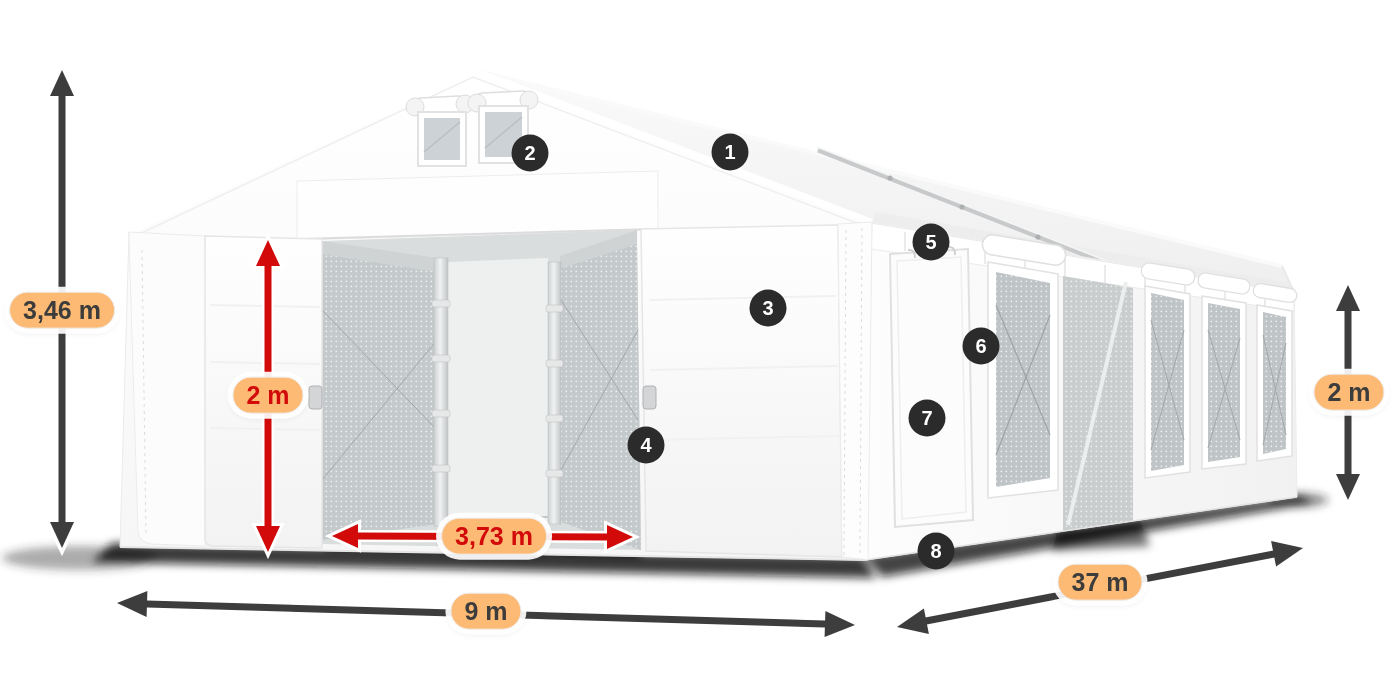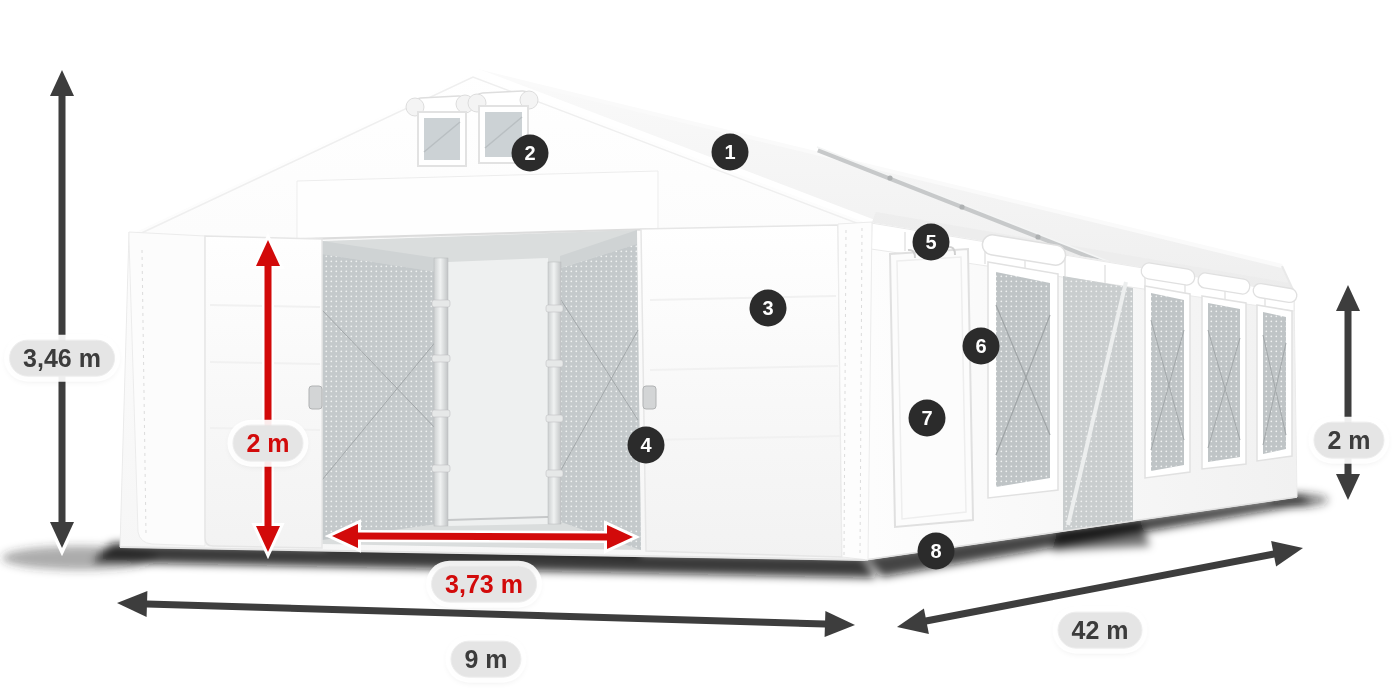--- a/index.html
+++ b/index.html
@@ -9,26 +9,25 @@
     --label-dark:#3c3c3c;
   }
   html,body{margin:0;padding:0;background:#fff;}
   .stage{
     position:relative;width:1400px;height:700px;background:#ffffff;
     overflow:hidden;font-family:"Liberation Sans", sans-serif;
   }
   .stage svg{position:absolute;left:0;top:0;}
   .dim-pill{
     position:absolute;transform:translate(-50%,-50%);
-    background:#e5e5e5;border:1px solid #ededed;border-radius:20px;
+    background:#fdba74;border:1px solid #ededed;border-radius:20px;
     padding:3px 13px;font-weight:bold;font-size:25px;line-height:1.15;
     color:var(--label-dark);white-space:nowrap;
     box-shadow:0 0 0 5px rgba(255,255,255,.92), 0 2px 8px rgba(0,0,0,.16);
     z-index:3;
-    margin-top:48px;
   }
   .dim-pill.red{color:var(--accent-red);}
   .badge{
     position:absolute;transform:translate(-50%,-50%);
     width:37px;height:37px;border-radius:50%;
     background:var(--badge-bg);color:#fff;
     font-weight:bold;font-size:20px;
     display:flex;align-items:center;justify-content:center;
     z-index:4;cursor:pointer;
   }
@@ -304,23 +303,23 @@
         <polygon class="halo" points="1348,500 1336,474 1360,474" stroke-width="6" fill="#fff"></polygon>
         <line class="shaft-dark" x1="1348" y1="309" x2="1348" y2="476" stroke-width="7"></line>
         <polygon class="head-dark" points="1348,285 1336,311 1360,311"></polygon>
         <polygon class="head-dark" points="1348,500 1336,474 1360,474"></polygon>
       </g>
     </g>
   </svg>
 
   <div class="dim-pill" style="left:62px;top:310px;">3,46 m</div>
   <div class="dim-pill red" style="left:268px;top:395px;">2 m</div>
-  <div class="dim-pill red" style="left:484px;top:536px;">3,73 m</div>
+  <div class="dim-pill red" style="left:494px;top:536px;">3,73 m</div>
   <div class="dim-pill" style="left:486px;top:611px;">9 m</div>
-  <div class="dim-pill" style="left:1100px;top:582px;">42 m</div>
+  <div class="dim-pill" style="left:1100px;top:582px;">37 m</div>
   <div class="dim-pill" style="left:1349px;top:392px;">2 m</div>
 
   <div class="badge" style="left:730px;top:152px;">1</div>
   <div class="badge" style="left:530px;top:153px;">2</div>
   <div class="badge" style="left:768px;top:308px;">3</div>
   <div class="badge" style="left:646px;top:445px;">4</div>
   <div class="badge" style="left:931px;top:242px;">5</div>
   <div class="badge" style="left:981px;top:346px;">6</div>
   <div class="badge" style="left:927px;top:418px;">7</div>
   <div class="badge" style="left:936px;top:551px;">8</div>

